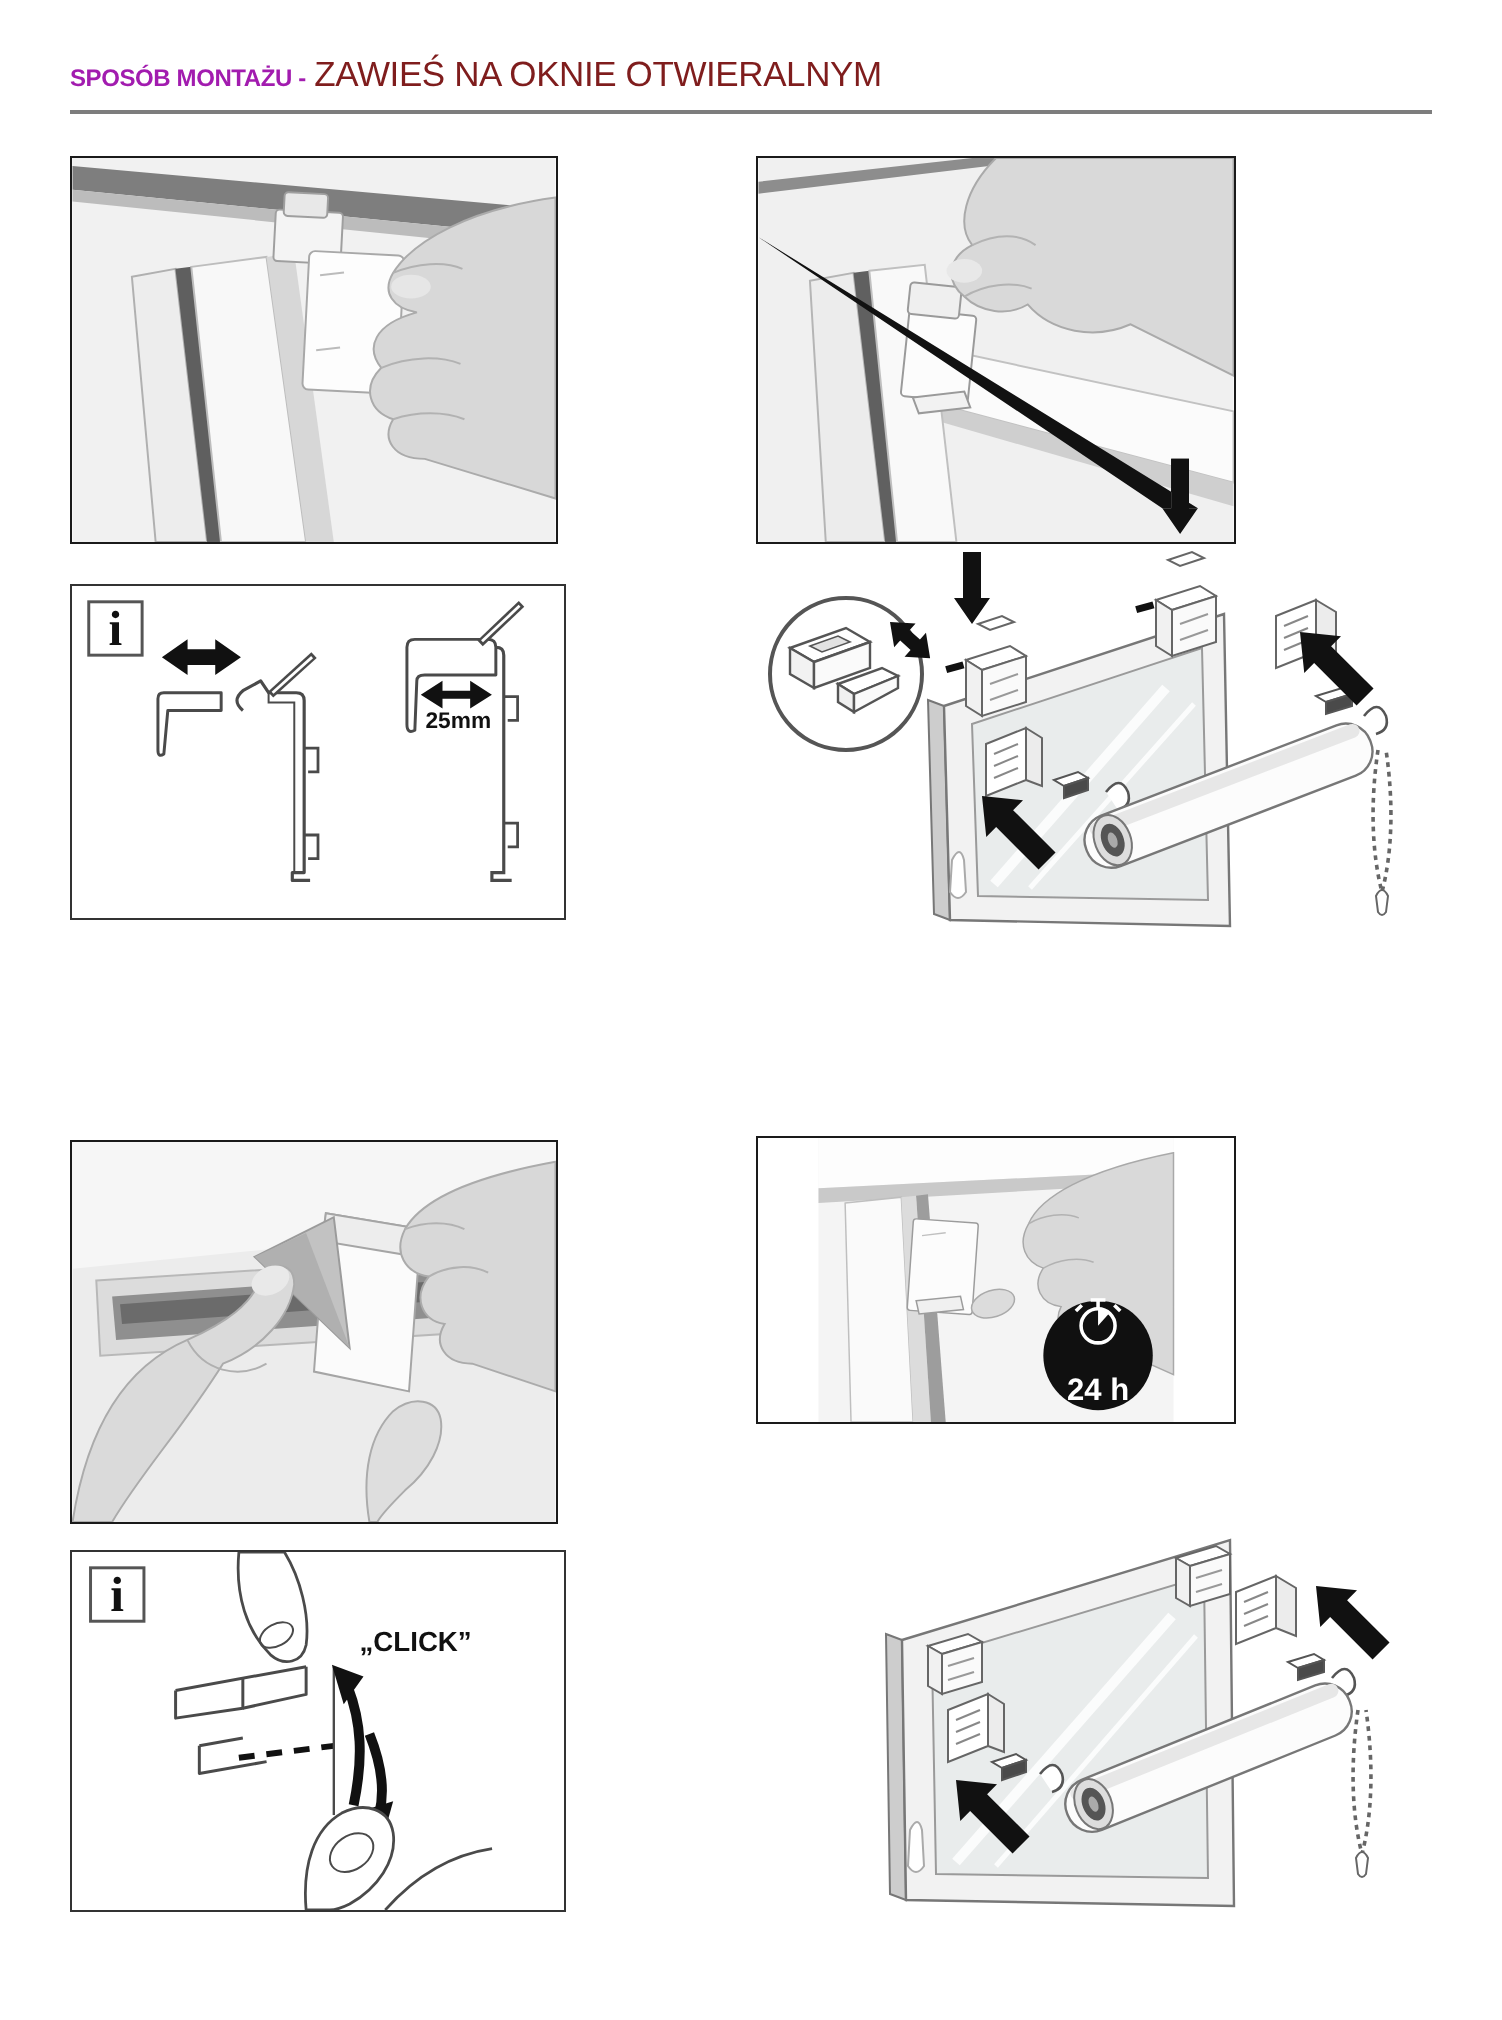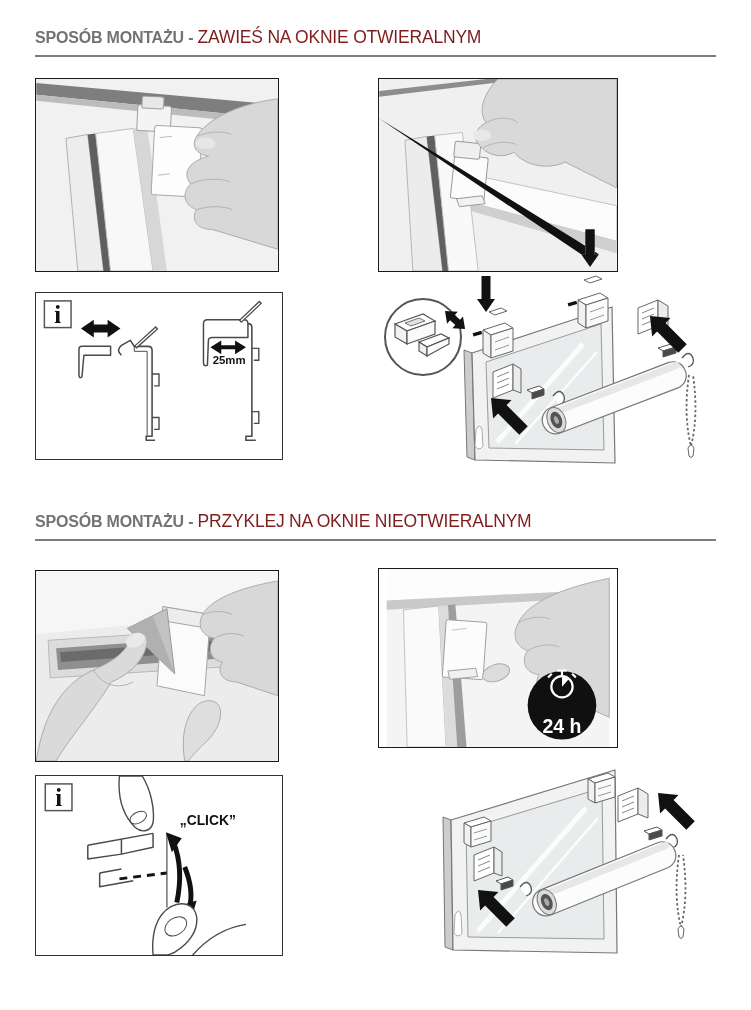--- a/index.html
+++ b/index.html
@@ -8,21 +8,21 @@
   .page {
     position:relative; width:751px; height:1010px;
     background:#ffffff; overflow:hidden;
   }
   .section-title {
     position:absolute; left:35px; width:681px;
     border-bottom:2px solid #7d7d7d; padding-bottom:7px;
     white-space:nowrap; letter-spacing:-0.2px;
   }
   .section-title .t-bold {
-    font-weight:bold; font-size:16px; color:#737373;
+    font-weight:bold; font-size:12px; color:#a21caf;
   }
   .section-title .t-reg {
     font-weight:400; font-size:17.5px; color:#7f1d1d;
   }
   .panel {
     position:absolute; background:#ffffff;
     border:1.6px solid #1a1a1a;
   }
   .panel.info { border:1.4px solid #333333; }
   .panel svg, .diagram svg { display:block; width:100%; height:100%; }
@@ -205,24 +205,20 @@
         <ellipse cx="177" cy="125.5" rx="5.5" ry="8.5" fill="#555555"></ellipse>
         <ellipse cx="177" cy="125.5" rx="2.2" ry="4" fill="#aaaaaa"></ellipse>
       </g>
       <g>
         <path d="M314,103 C310,130 311,155 316,174 C321,155 322,130 318,103" fill="none" stroke="#666666" stroke-width="1.8" stroke-dasharray="2.4,2.4"></path>
         <path d="M313,176 q3,-6 6,0 l-1,8 q-2,3 -4,0 Z" fill="#ffffff" stroke="#666666"></path>
       </g>
     </svg>
   </div>
 
-  <div class="section-title" style="top:511px;">
-    <span class="t-bold">SPOSÓB MONTAŻU -</span>
-    <span class="t-reg">PRZYKLEJ NA OKNIE NIEOTWIERALNYM</span>
-  </div>
 
   <div class="panel" style="left:35px; top:570px; width:244px; height:192px;">
     <svg viewBox="0 0 244 192">
       <rect width="244" height="192" fill="#ececec"></rect>
       <polygon points="0,0 244,0 244,40 0,64" fill="#f6f6f6"></polygon>
       <g>
         <polygon points="12,70 200,58 204,96 14,108" fill="#dcdcdc" stroke="#b8b8b8"></polygon>
         <polygon points="20,78 192,66 194,88 22,100" fill="#8f8f8f"></polygon>
         <polygon points="24,82 188,70 189,80 25,92" fill="#6b6b6b"></polygon>
       </g>
@@ -241,21 +237,21 @@
       </g>
       <g>
         <path d="M244,10 C200,18 176,30 168,44 C162,56 168,66 180,68 C172,78 176,90 188,92 C182,102 188,112 202,112 L244,126 Z" fill="#d8d8d8" stroke="#ababab"></path>
         <path d="M168,44 C178,40 190,40 198,44" stroke="#b2b2b2" fill="none"></path>
         <path d="M180,68 C190,62 202,62 210,66" stroke="#b2b2b2" fill="none"></path>
         <path d="M150,192 C146,168 150,148 162,136 C172,128 184,130 186,140 C188,152 180,166 168,176 C162,182 156,188 154,192 Z" fill="#dedede" stroke="#ababab"></path>
       </g>
     </svg>
   </div>
 
-  <div class="panel" style="left:378px; top:568px; width:240px; height:180px;">
+  <div class="panel" style="left:378px; top:568px; width:240px; height:144px;">
     <svg viewBox="0 0 240 192">
       <rect width="240" height="192" fill="#f4f4f4"></rect>
       <polygon points="0,0 240,0 240,22 0,34" fill="#fdfdfd"></polygon>
       <polygon points="0,34 240,22 240,30 0,44" fill="#c9c9c9"></polygon>
       <g>
         <polygon points="18,44 56,40 64,192 22,192" fill="#fafafa" stroke="#bfbfbf"></polygon>
         <polygon points="56,40 66,39 76,192 64,192" fill="#dcdcdc"></polygon>
         <polygon points="66,39 74,38 86,192 76,192" fill="#9d9d9d"></polygon>
       </g>
       <g>

